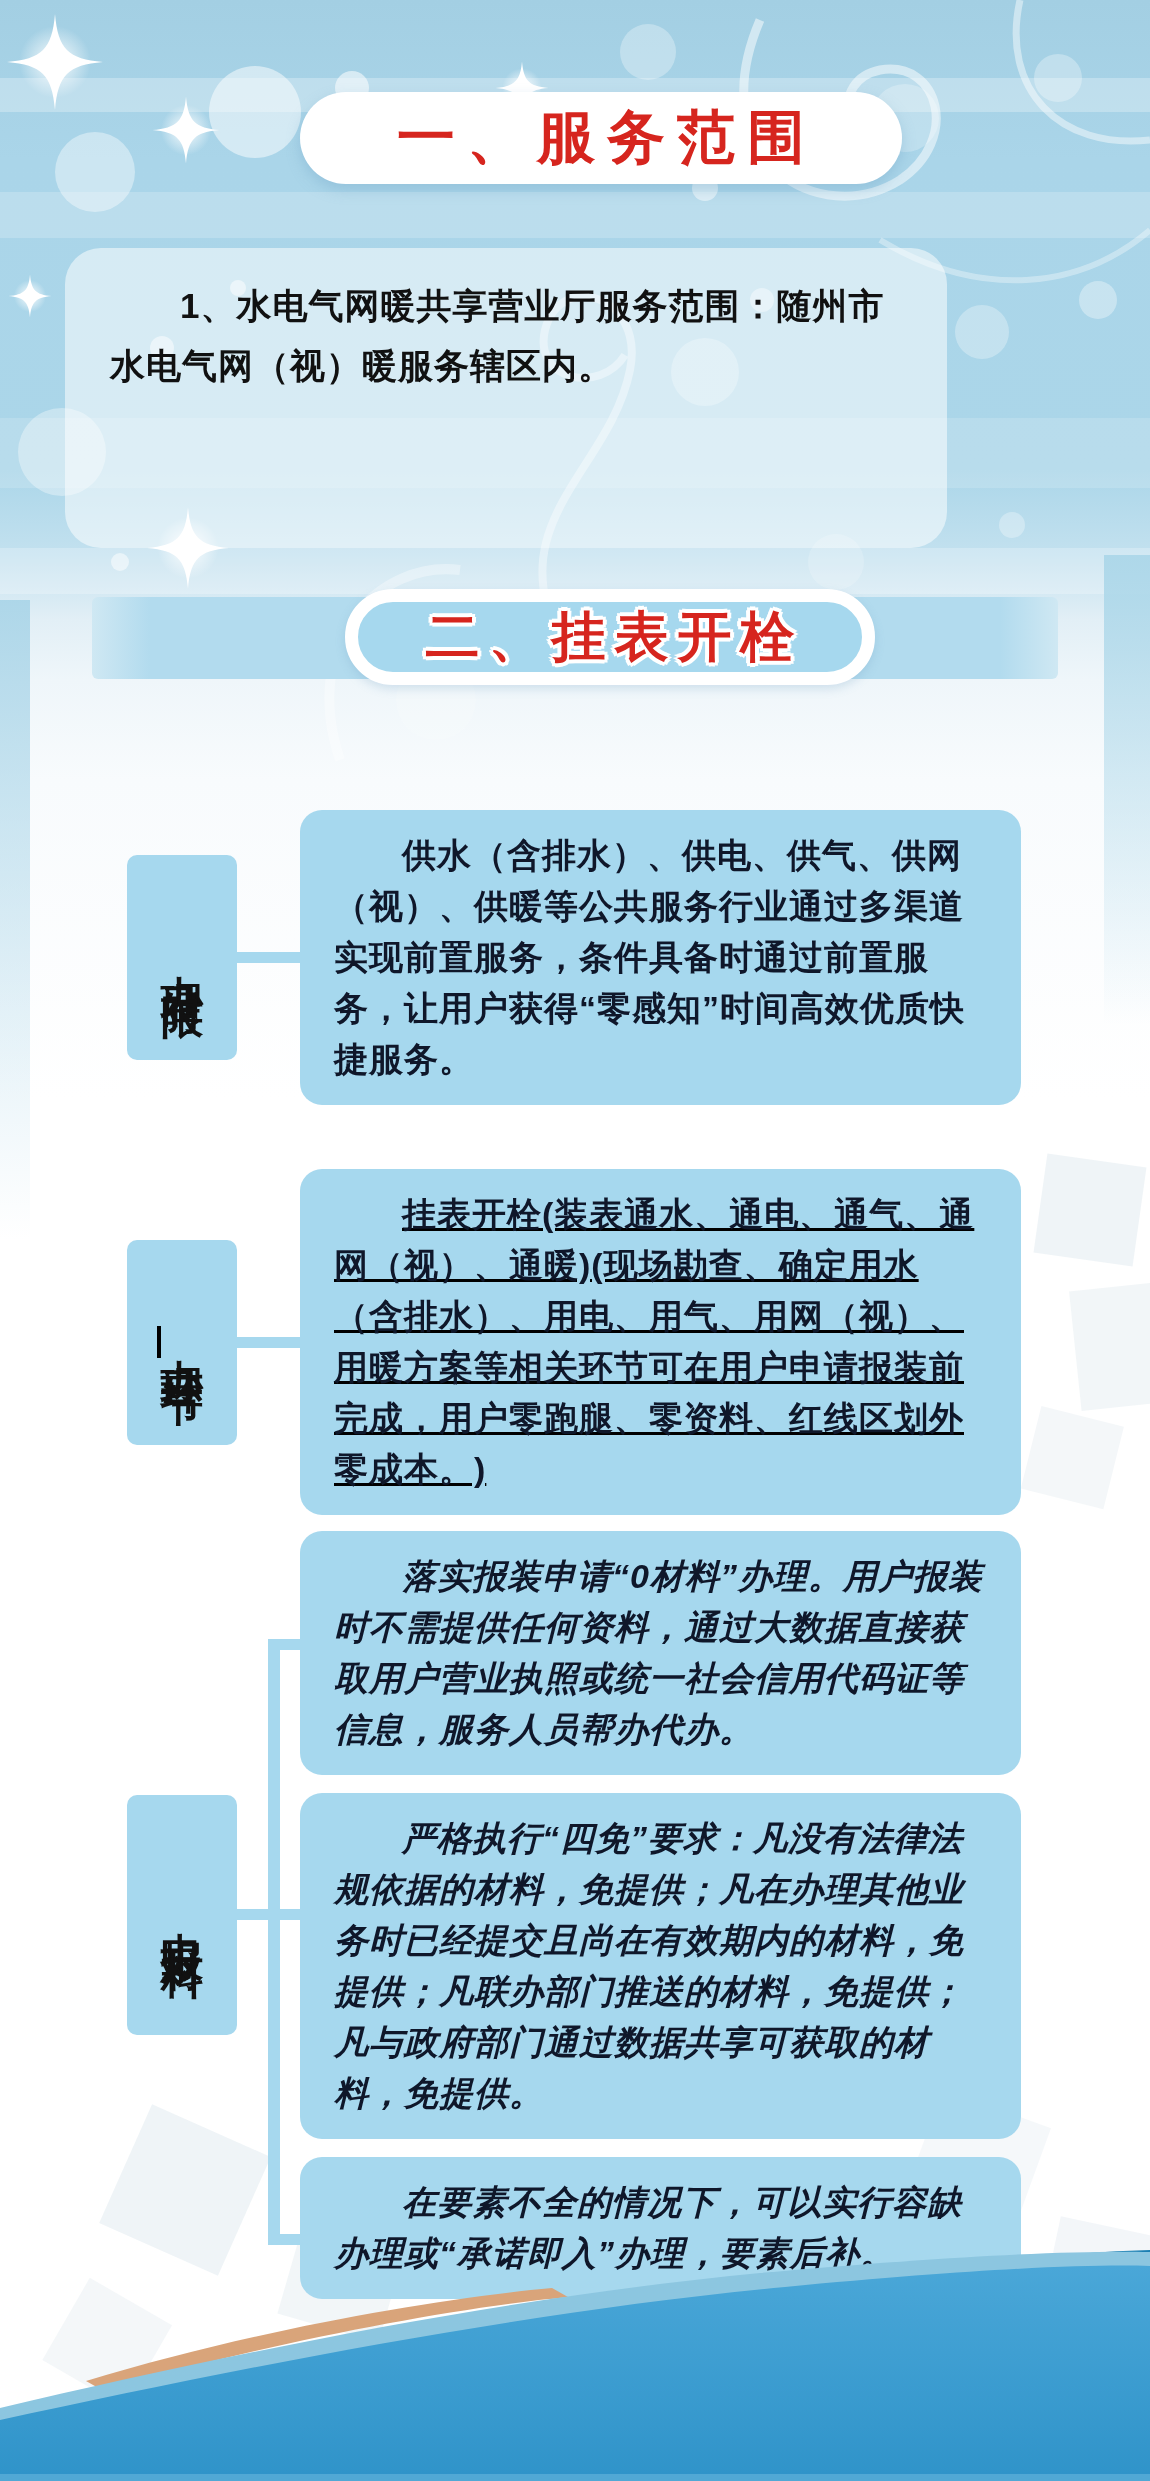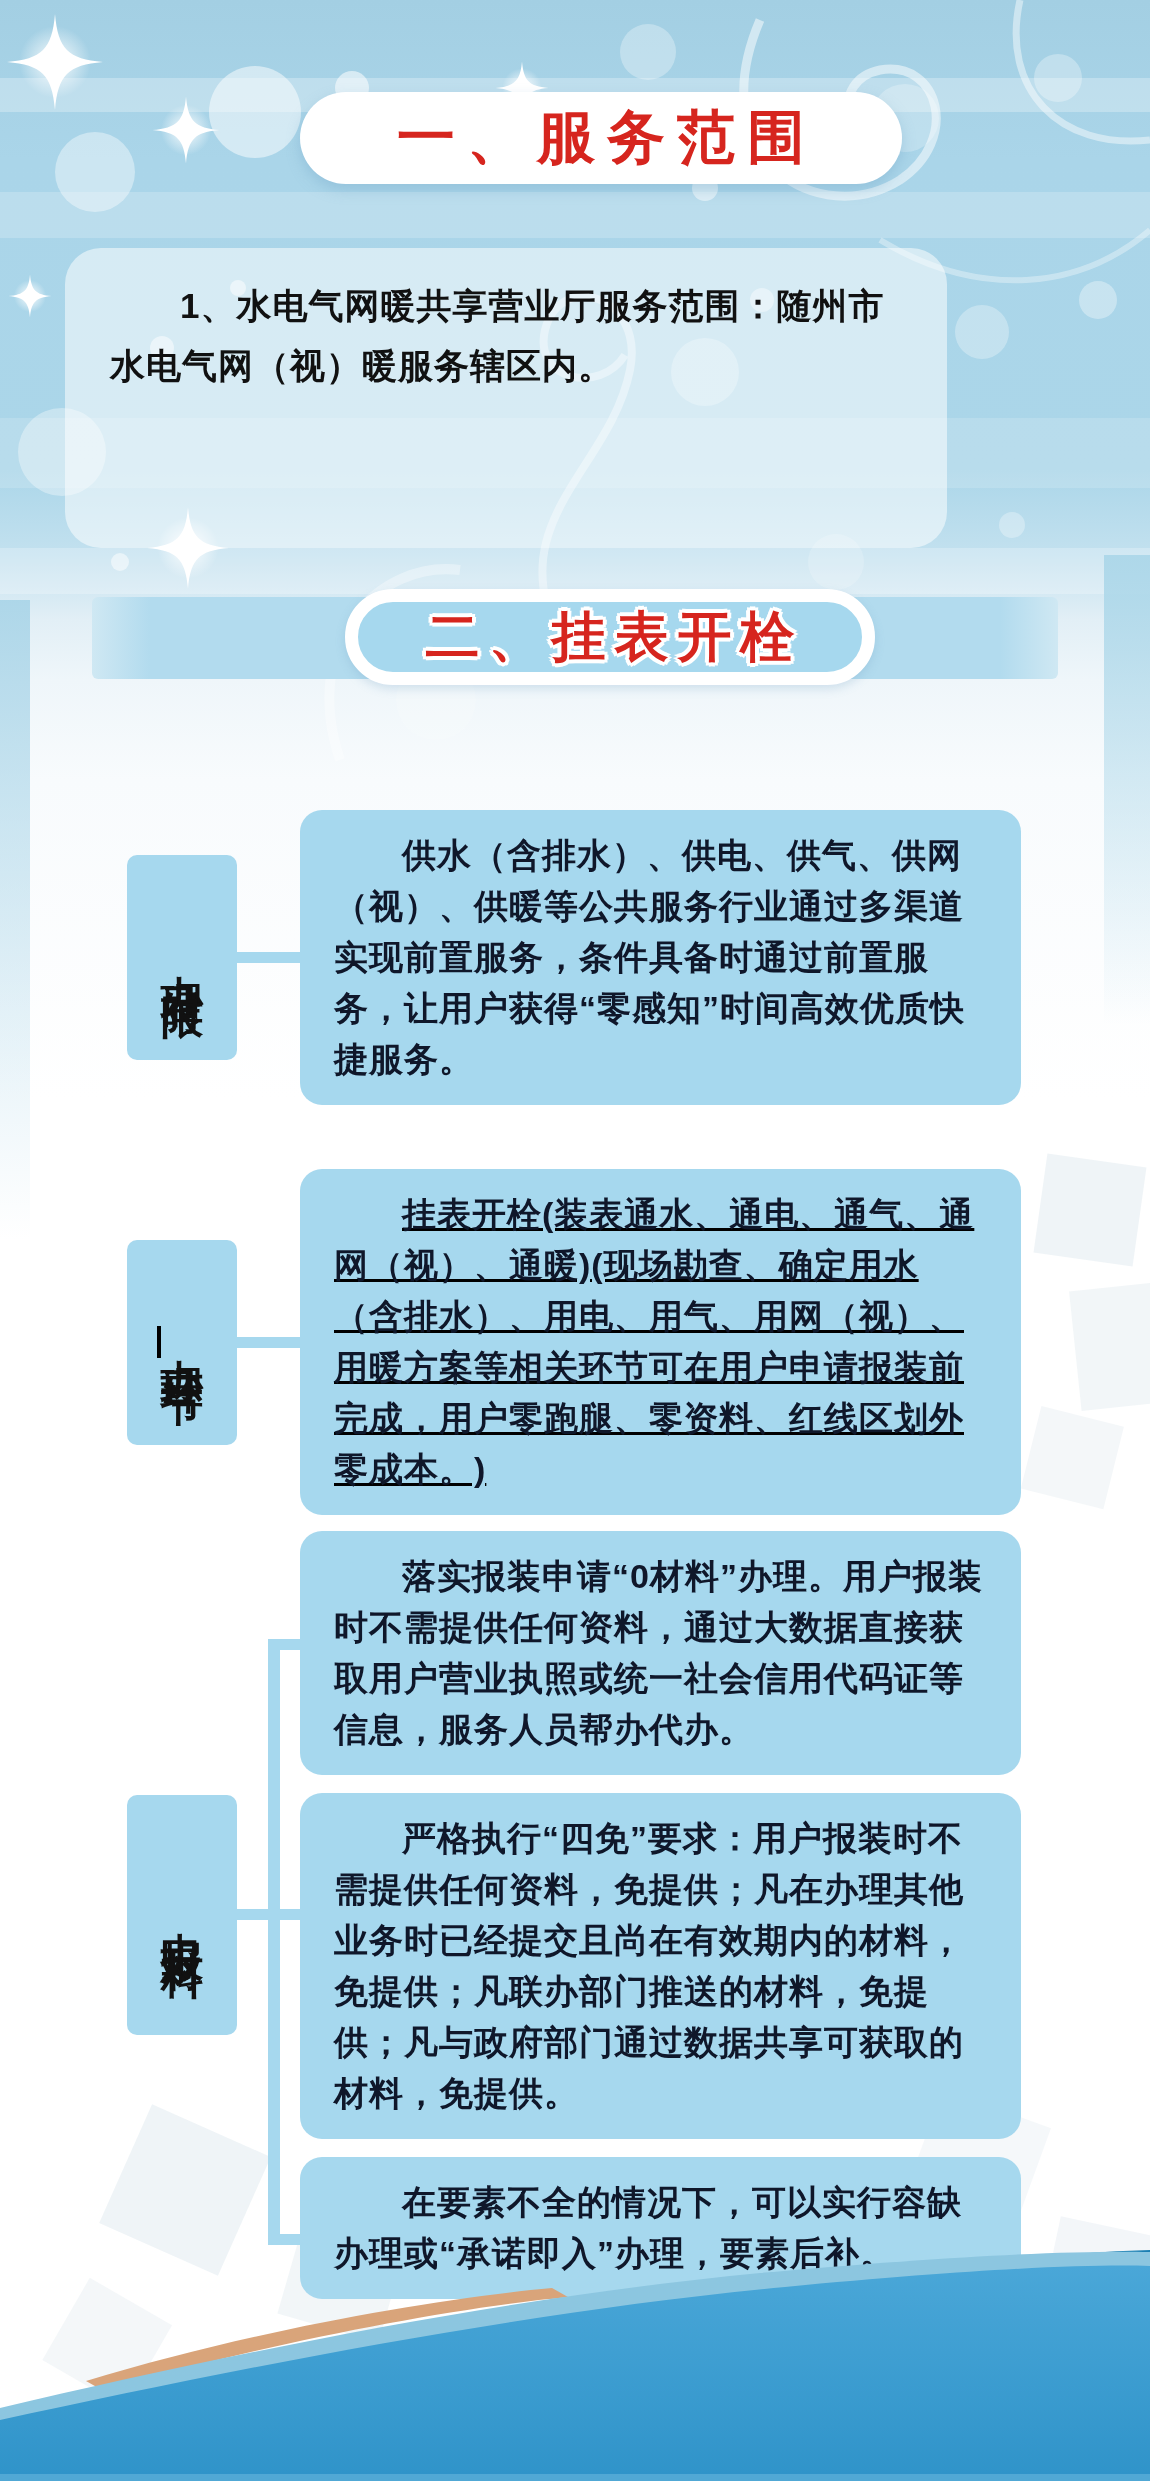--- a/index.html
+++ b/index.html
@@ -89,21 +89,21 @@
   .mh3a{min-height:228px;}
   .mh3b{min-height:290px;}
   .mh3c{min-height:120px;}
   
   .bracket{width:63px;flex:0 0 63px;position:relative;align-self:stretch;}
   .bracket .vline{position:absolute;left:31px;width:12px;top:112px;bottom:56px;background:#a6d8ee;}
   .bracket .stub{position:absolute;left:31px;right:0;height:11px;background:#a6d8ee;}
   .bracket .stub.t{top:108px;}
   .bracket .stub.b{bottom:54px;}
   .bracket .mid{position:absolute;left:0;right:0;top:calc(50% - 6px);height:11px;background:#a6d8ee;}
-  .box-col{flex:1;display:flex;flex-direction:column;gap:18px;}
+  .box-col{flex:1;display:flex;flex-direction:column;gap:18px;font-style:italic;}
 </style>
 </head>
 <body>
 
 <div class="poster">
 
   <svg class="layer deco-top" width="1150" height="780" viewBox="0 0 1150 780">
     <defs>
       <radialGradient id="glow">
         <stop offset="0" stop-color="#ffffff" stop-opacity=".95"></stop>
@@ -214,21 +214,21 @@
         <div class="vline"></div>
         <div class="stub t"></div>
         <div class="stub b"></div>
         <div class="mid"></div>
       </div>
       <div class="box-col">
         <div class="flow-box mh3a">
           <p>落实报装申请“0材料”办理。用户报装时不需提供任何资料，通过大数据直接获取用户营业执照或统一社会信用代码证等信息，服务人员帮办代办。</p>
         </div>
         <div class="flow-box mh3b">
-          <p>严格执行“四免”要求：用户报装时不需提供任何资料，免提供；凡在办理其他业务时已经提交且尚在有效期内的材料，免提供；凡联办部门推送的材料，免提供；凡与政府部门通过数据共享可获取的材料，免提供。</p>
+          <p>严格执行“四免”要求：凡没有法律法规依据的材料，免提供；凡在办理其他业务时已经提交且尚在有效期内的材料，免提供；凡联办部门推送的材料，免提供；凡与政府部门通过数据共享可获取的材料，免提供。</p>
         </div>
         <div class="flow-box mh3c">
           <p>在要素不全的情况下，可以实行容缺办理或“承诺即入”办理，要素后补。</p>
         </div>
       </div>
     </div>
 
   </div>
 
   <svg class="layer waves" width="1150" height="241" viewBox="0 0 1150 241">

